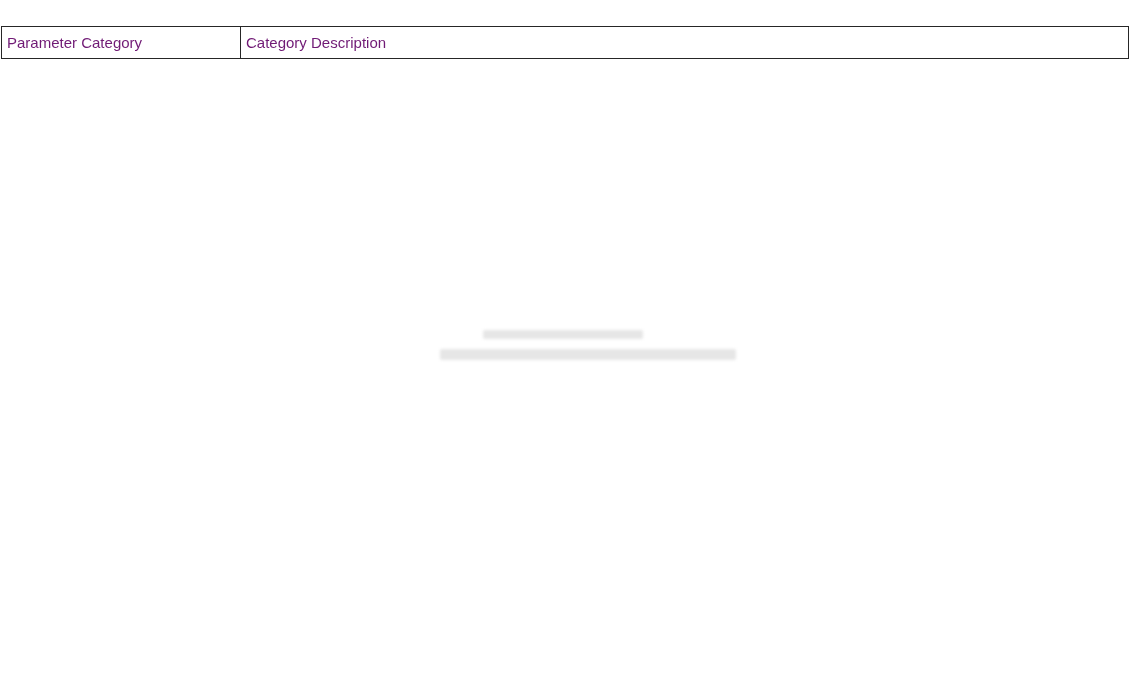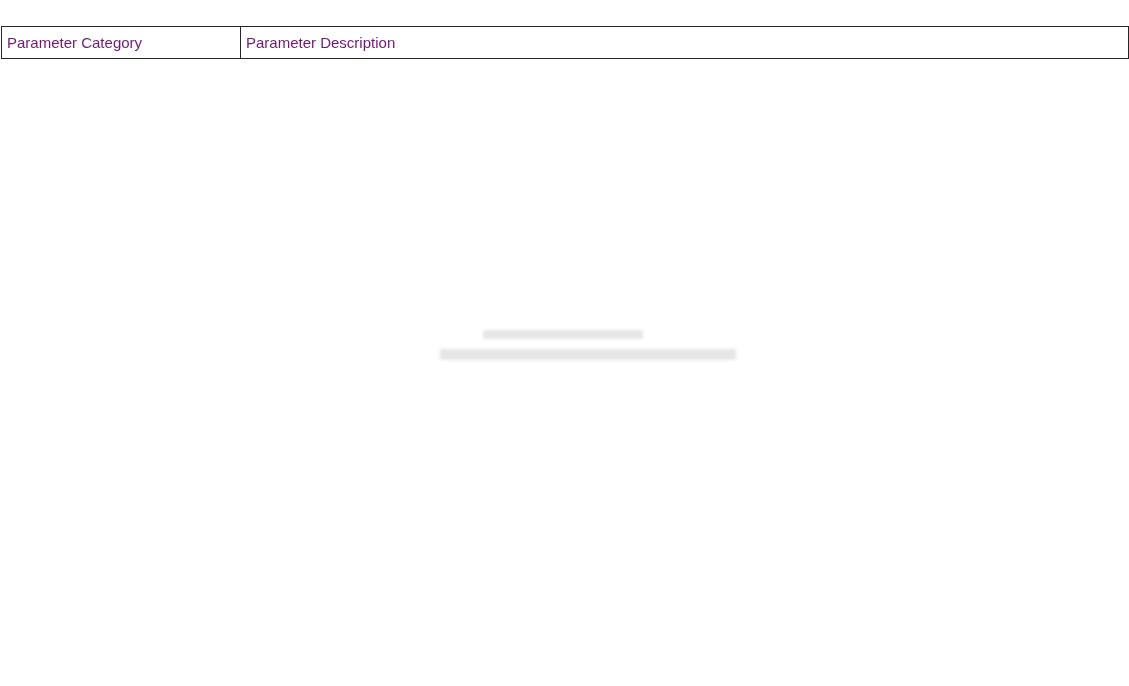--- a/index.html
+++ b/index.html
@@ -62,21 +62,21 @@
 <div class="page">
 
   <table class="spec">
     <colgroup>
       <col class="c-cat">
       <col class="c-desc">
     </colgroup>
     <thead>
       <tr>
         <th>Parameter Category</th>
-        <th>Parameter Description</th>
+        <th>Category Description</th>
       </tr>
     </thead>
     <tbody></tbody>
   </table>
 
   <div class="watermark">
     <div class="wm-bar b1"></div>
     <div class="wm-bar b2"></div>
   </div>
 

